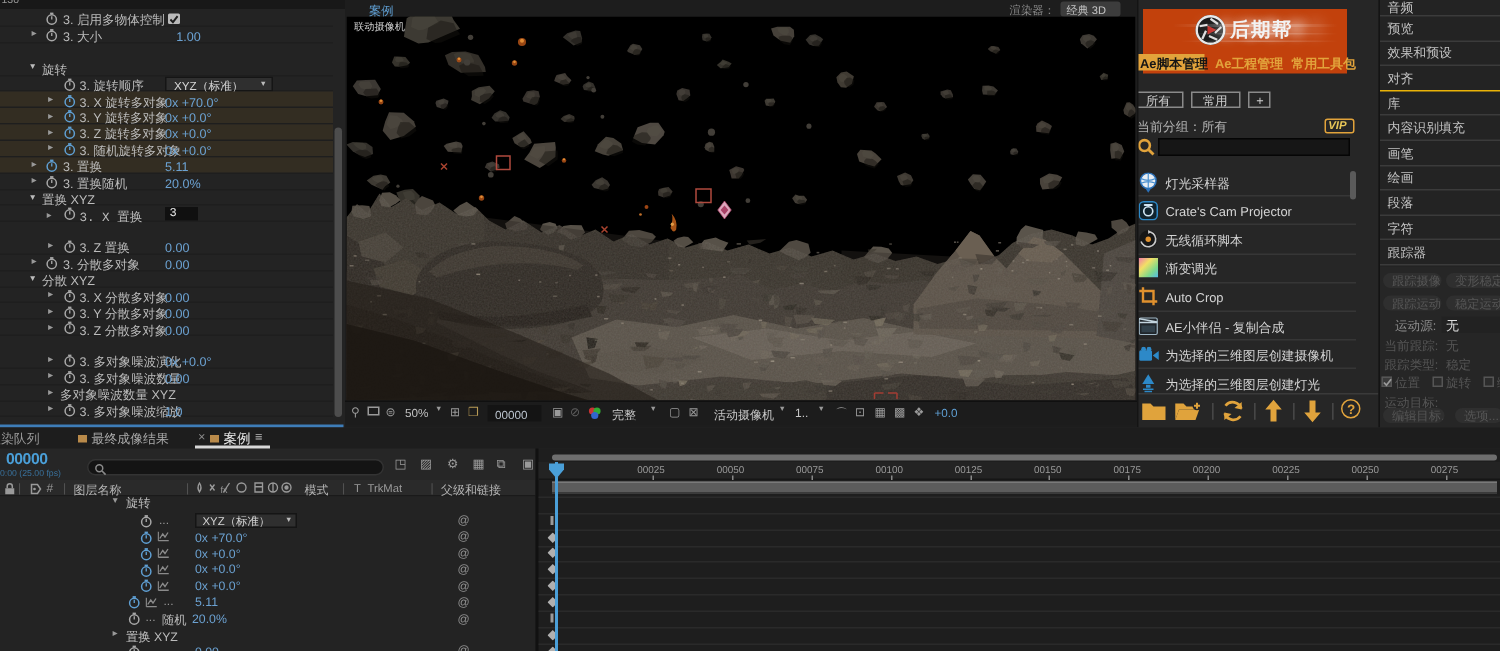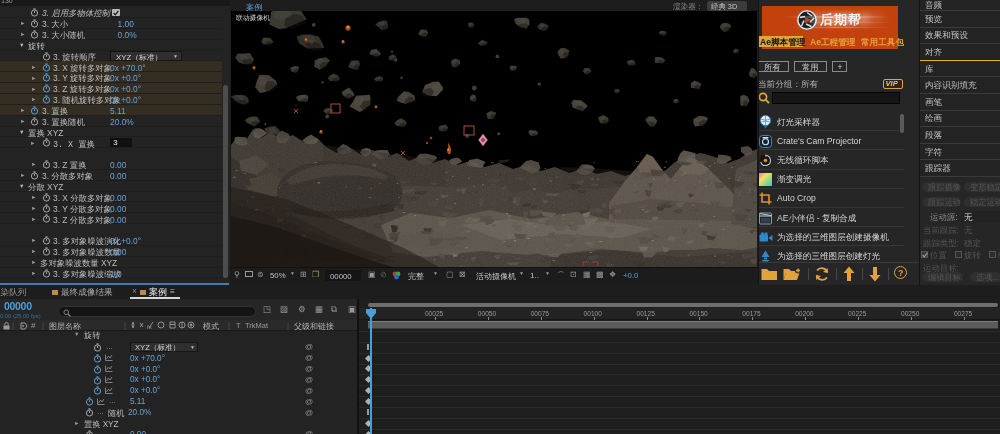--- a/index.html
+++ b/index.html
@@ -8,21 +8,21 @@
 .row-sep{border-bottom:1px solid #1e1e1e}
 .v{color:#6ba1d1}
 .lbl{color:#bcbcbc}
 </style></head>
 <body>
 <div class="abs" style="left:0;top:0;width:1000px;height:434px;background:#1d1d1d">
 <div class="abs" style="left:0;top:0;width:230px;height:285px;background:#232323;overflow:hidden">
       <div class="abs" style="left:0;top:0;width:230px;height:6px;background:#181818">
         <span style="position:absolute;left:1px;top:-3px;font-size:7px;color:#999">130</span>
       </div>
-      <div class="abs row-sep" style="left:0;top:7.2px;width:222px;height:10.85px;font-style:italic;">
+      <div class="abs row-sep" style="left:0;top:7.2px;width:222px;height:10.85px;">
         <svg class="abs" style="left:30px;top:1.1px" width="9" height="9" viewBox="0 0 9 9">
           <circle cx="4.5" cy="5" r="3.1" fill="none" stroke="#a8a8a8" stroke-width="1"></circle>
           <rect x="3.4" y="0.4" width="2.2" height="1.2" fill="#a8a8a8"></rect>
           <path d="M4.5 5 L4.5 2.9" stroke="#a8a8a8" stroke-width="0.9"></path>
         </svg>
         <span class="abs lbl" style="left:42px;top:1.2px;font-size:8.4px;white-space:nowrap">3. 启用多物体控制</span>
         <div class="abs" style="left:112px;top:1.6px;width:7.5px;height:7.5px;background:#b9b9b9;border-radius:1px">
           <svg style="position:absolute;left:0.6px;top:0.8px" width="6" height="6" viewBox="0 0 6 6">
             <path d="M0.6 3 L2.3 4.8 L5.4 0.8" stroke="#1d1d1d" stroke-width="1.3" fill="none"></path>
           </svg>
@@ -30,30 +30,20 @@
       </div>
       <div class="abs row-sep" style="left:0;top:18.05px;width:222px;height:10.85px;">
         <span class="abs" style="left:20px;top:2.4px;font-size:5.6px;color:#999">►</span>
         <svg class="abs" style="left:30px;top:1.1px" width="9" height="9" viewBox="0 0 9 9">
           <circle cx="4.5" cy="5" r="3.1" fill="none" stroke="#a8a8a8" stroke-width="1"></circle>
           <rect x="3.4" y="0.4" width="2.2" height="1.2" fill="#a8a8a8"></rect>
           <path d="M4.5 5 L4.5 2.9" stroke="#a8a8a8" stroke-width="0.9"></path>
         </svg>
         <span class="abs lbl" style="left:42px;top:1.2px;font-size:8.4px;white-space:nowrap">3. 大小</span>
         <span class="abs v" style="left:117.5px;top:1.2px;font-size:8.4px;white-space:nowrap">1.00</span>
-      </div>
-      <div class="abs row-sep" style="left:0;top:28.9px;width:222px;height:10.85px;">
-        <span class="abs" style="left:20px;top:2.4px;font-size:5.6px;color:#999">►</span>
-        <svg class="abs" style="left:30px;top:1.1px" width="9" height="9" viewBox="0 0 9 9">
-          <circle cx="4.5" cy="5" r="3.1" fill="none" stroke="#a8a8a8" stroke-width="1"></circle>
-          <rect x="3.4" y="0.4" width="2.2" height="1.2" fill="#a8a8a8"></rect>
-          <path d="M4.5 5 L4.5 2.9" stroke="#a8a8a8" stroke-width="0.9"></path>
-        </svg>
-        <span class="abs lbl" style="left:42px;top:1.2px;font-size:8.4px;white-space:nowrap">3. 大小随机</span>
-        <span class="abs v" style="left:117.5px;top:1.2px;font-size:8.4px;white-space:nowrap">0.0%</span>
       </div>
       <div class="abs row-sep" style="left:0;top:39.75px;width:222px;height:10.85px;">
         <span class="abs" style="left:19px;top:2px;font-size:5.6px;color:#bbb">▼</span>
         <span class="abs lbl" style="left:28px;top:1.2px;font-size:8.4px;white-space:nowrap">旋转</span>
       </div>
       <div class="abs row-sep" style="left:0;top:50.6px;width:222px;height:10.85px;">
         <svg class="abs" style="left:42px;top:1.1px" width="9" height="9" viewBox="0 0 9 9">
           <circle cx="4.5" cy="5" r="3.1" fill="none" stroke="#a8a8a8" stroke-width="1"></circle>
           <rect x="3.4" y="0.4" width="2.2" height="1.2" fill="#a8a8a8"></rect>
           <path d="M4.5 5 L4.5 2.9" stroke="#a8a8a8" stroke-width="0.9"></path>

